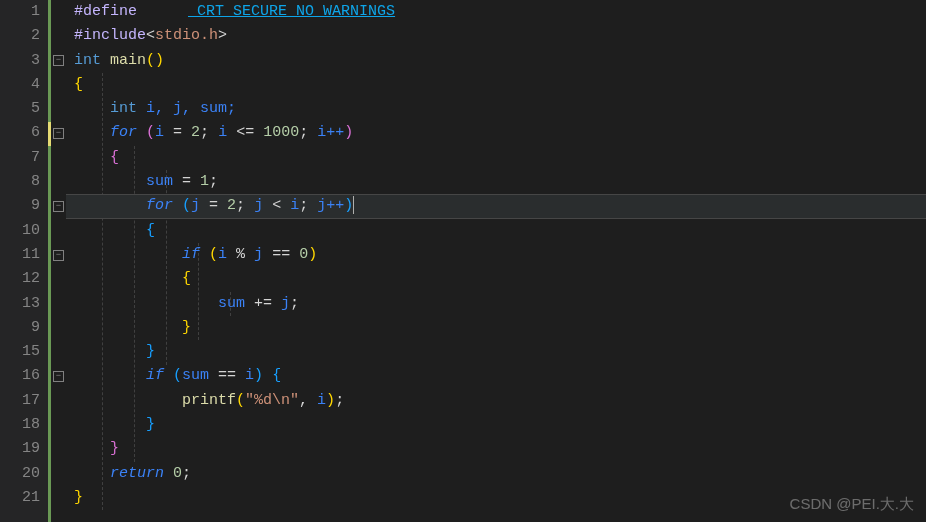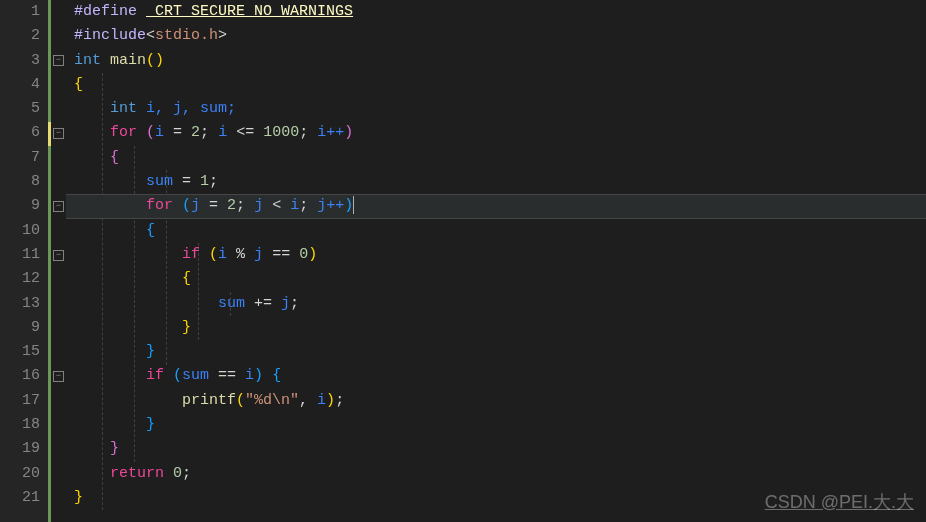--- a/index.html
+++ b/index.html
@@ -76,23 +76,23 @@
   top: 0;
   bottom: 0;
   width: 100%;
   pointer-events: none;
 }
 .guide {
   position: absolute;
   width: 0;
   border-left: 1px dashed #404040;
 }
-.kw { color: #ec4899; }
+.kw { color: #3b82f6; font-style: italic; }
 .pp { color: #c4b5fd; }
-.mac { color: #fef9c3; text-decoration: underline; }
+.mac { color: #0ea5e9; text-decoration: underline; margin-left: 42px; }
 .fn { color: #dcdcaa; font-family: Liberation Mono, monospace; }
 .ty { color: #569cd6; }
 .id { color: #3b82f6; }
 .op { color: #d4d4d4; }
 .br { color: #ffd700; }
 .br2 { color: #da70d6; }
 .br3 { color: #179fff; }
 .num { color: #b5cea8; }
 .str { color: #ce9178; }
 .cursor {
@@ -100,23 +100,22 @@
   width: 1px;
   height: 18px;
   background: #aeafad;
   vertical-align: middle;
 }
 .watermark {
   position: absolute;
   right: 12px;
   bottom: 8px;
   color: rgba(255,255,255,0.35);
-  font-size: 18px;
+  font-size: 15px;
   font-family: sans-serif;
-  text-decoration: underline;
 }
 </style>
 </head>
 <body>
 
 <div class="editor">
   <div class="gutter">
     <div class="ln">1</div>
     <div class="ln">2</div>
     <div class="ln">3</div>

